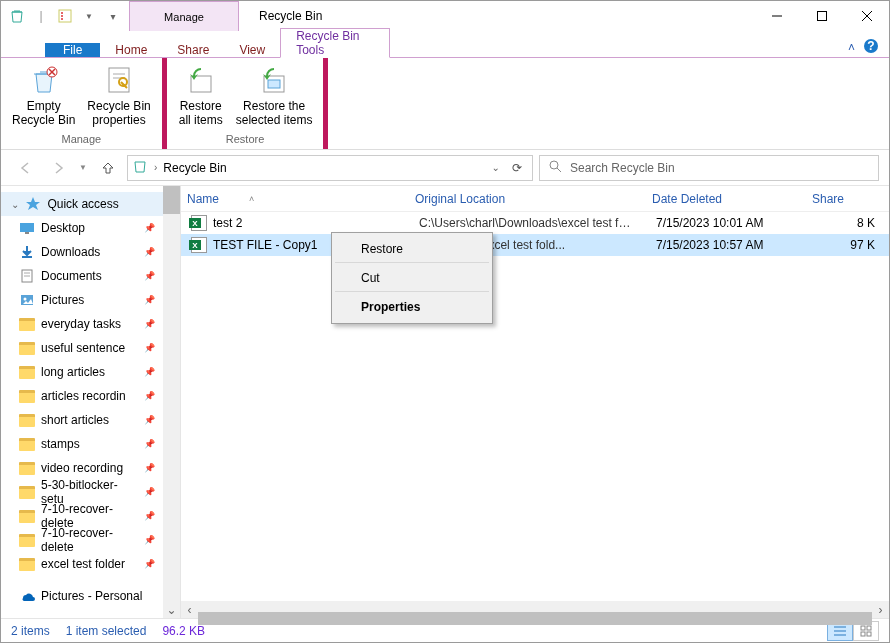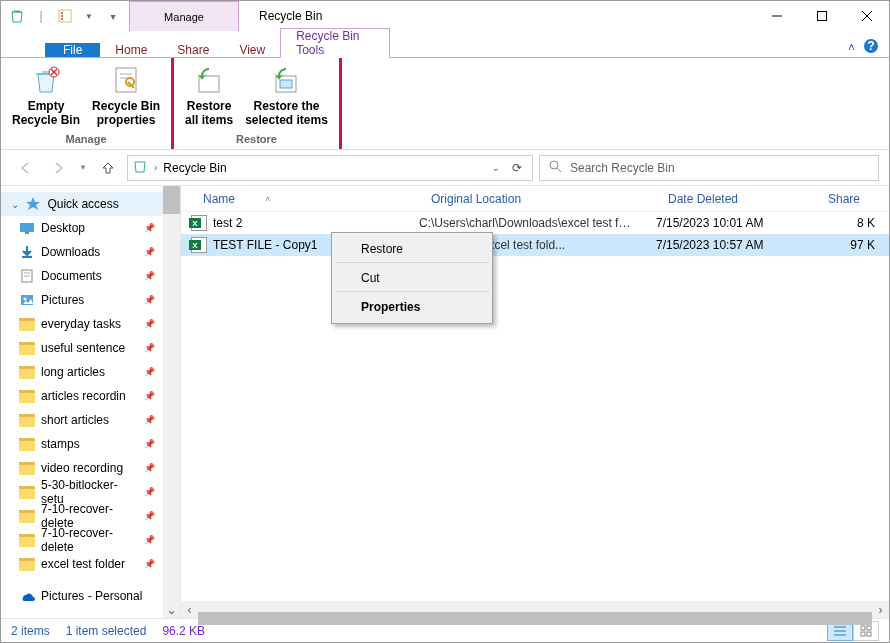--- a/index.html
+++ b/index.html
@@ -17,21 +17,21 @@
 
     
     .ribbon-tabs { height: 27px; display: flex; align-items: flex-end; border-bottom: 1px solid #d0a0d0; padding-left: 44px; }
     .tab { padding: 0 15px; display: flex; align-items: center; font-size: 12px; color: #7f1d1d; }
     .tab.file { background: #1979ca; color: #fff; padding: 0 18px; }
     .tab.context { background: #fff; border: 1px solid #d0a0d0; border-bottom: 1px solid #fff; margin-bottom: -1px; color: #7030a0; width: 110px; justify-content: center; }
     .ribbon-right { margin-left: auto; display: flex; align-items: center; padding-right: 10px; gap: 8px; }
 
     
     .ribbon-body { height: 92px; display: flex; border-bottom: 1px solid #ddd; }
-    .ribbon-group { display: flex; flex-direction: column; align-items: center; padding: 3px 6px 0; border-right: 3px solid #be185d; font-weight: bold; }
+    .ribbon-group { display: flex; flex-direction: column; align-items: center; padding: 3px 6px 0; border-right: 5px solid #be185d; }
     .ribbon-group-items { display: flex; flex: 1; gap: 2px; }
     .ribbon-btn { display: flex; flex-direction: column; align-items: center; justify-content: flex-start; padding: 3px 5px; text-align: center; font-size: 11px; line-height: 1.2; min-width: 56px; }
     .ribbon-btn .ico { width: 32px; height: 32px; margin-bottom: 3px; display: flex; align-items: center; justify-content: center; }
     .ribbon-group-label { font-size: 11px; color: #666; padding: 2px 0 4px; }
 
     
     .navbar { height: 35px; display: flex; align-items: center; gap: 6px; padding: 4px 10px 4px 12px; }
     .nav-btn { width: 26px; height: 26px; display: flex; align-items: center; justify-content: center; color: #999; }
     .addr { flex: 1; height: 26px; border: 1px solid #ccc; display: flex; align-items: center; padding: 0 4px; gap: 6px; }
     .addr .crumb { font-size: 12px; }
@@ -47,21 +47,21 @@
     .tree { padding: 6px 0; }
     .tree-item { display: flex; align-items: center; height: 24px; padding: 0 4px 0 18px; font-size: 12px; color: #000; gap: 6px; }
     .tree-item.section { background: #e5f1fb; font-weight: normal; padding-left: 10px; }
     .tree-item.section .chev { font-size: 10px; color: #666; }
     .tree-item .pin { margin-left: auto; color: #888; font-size: 9px; margin-right: 20px; }
     .tree-item .tico { width: 16px; height: 16px; display: flex; align-items: center; justify-content: center; }
     .folder-ico { width: 16px; height: 13px; background: #ffd96a; border-radius: 1px; border-top: 3px solid #e6b94c; }
 
     .content { flex: 1; display: flex; flex-direction: column; min-width: 0; position: relative; }
     .cols { height: 26px; display: flex; align-items: center; border-bottom: 1px solid #eee; color: #2a5db0; font-size: 12px; }
-    .col { padding: 0 22px; }
+    .col { padding: 0 6px; }
     .col.name { width: 228px; display:flex; align-items:center; gap: 30px; }
     .col.origloc { width: 237px; }
     .col.date { width: 160px; }
     .col.size { flex: 1; text-align: left; }
 
     .rows { flex: 1; overflow: hidden; }
     .row { height: 22px; display: flex; align-items: center; font-size: 12px; }
     .row.selected { background: #cce8ff; }
     .cell { padding: 0 10px; overflow: hidden; white-space: nowrap; text-overflow: ellipsis; }
     .cell.name { width: 228px; display: flex; align-items: center; gap: 6px; }

